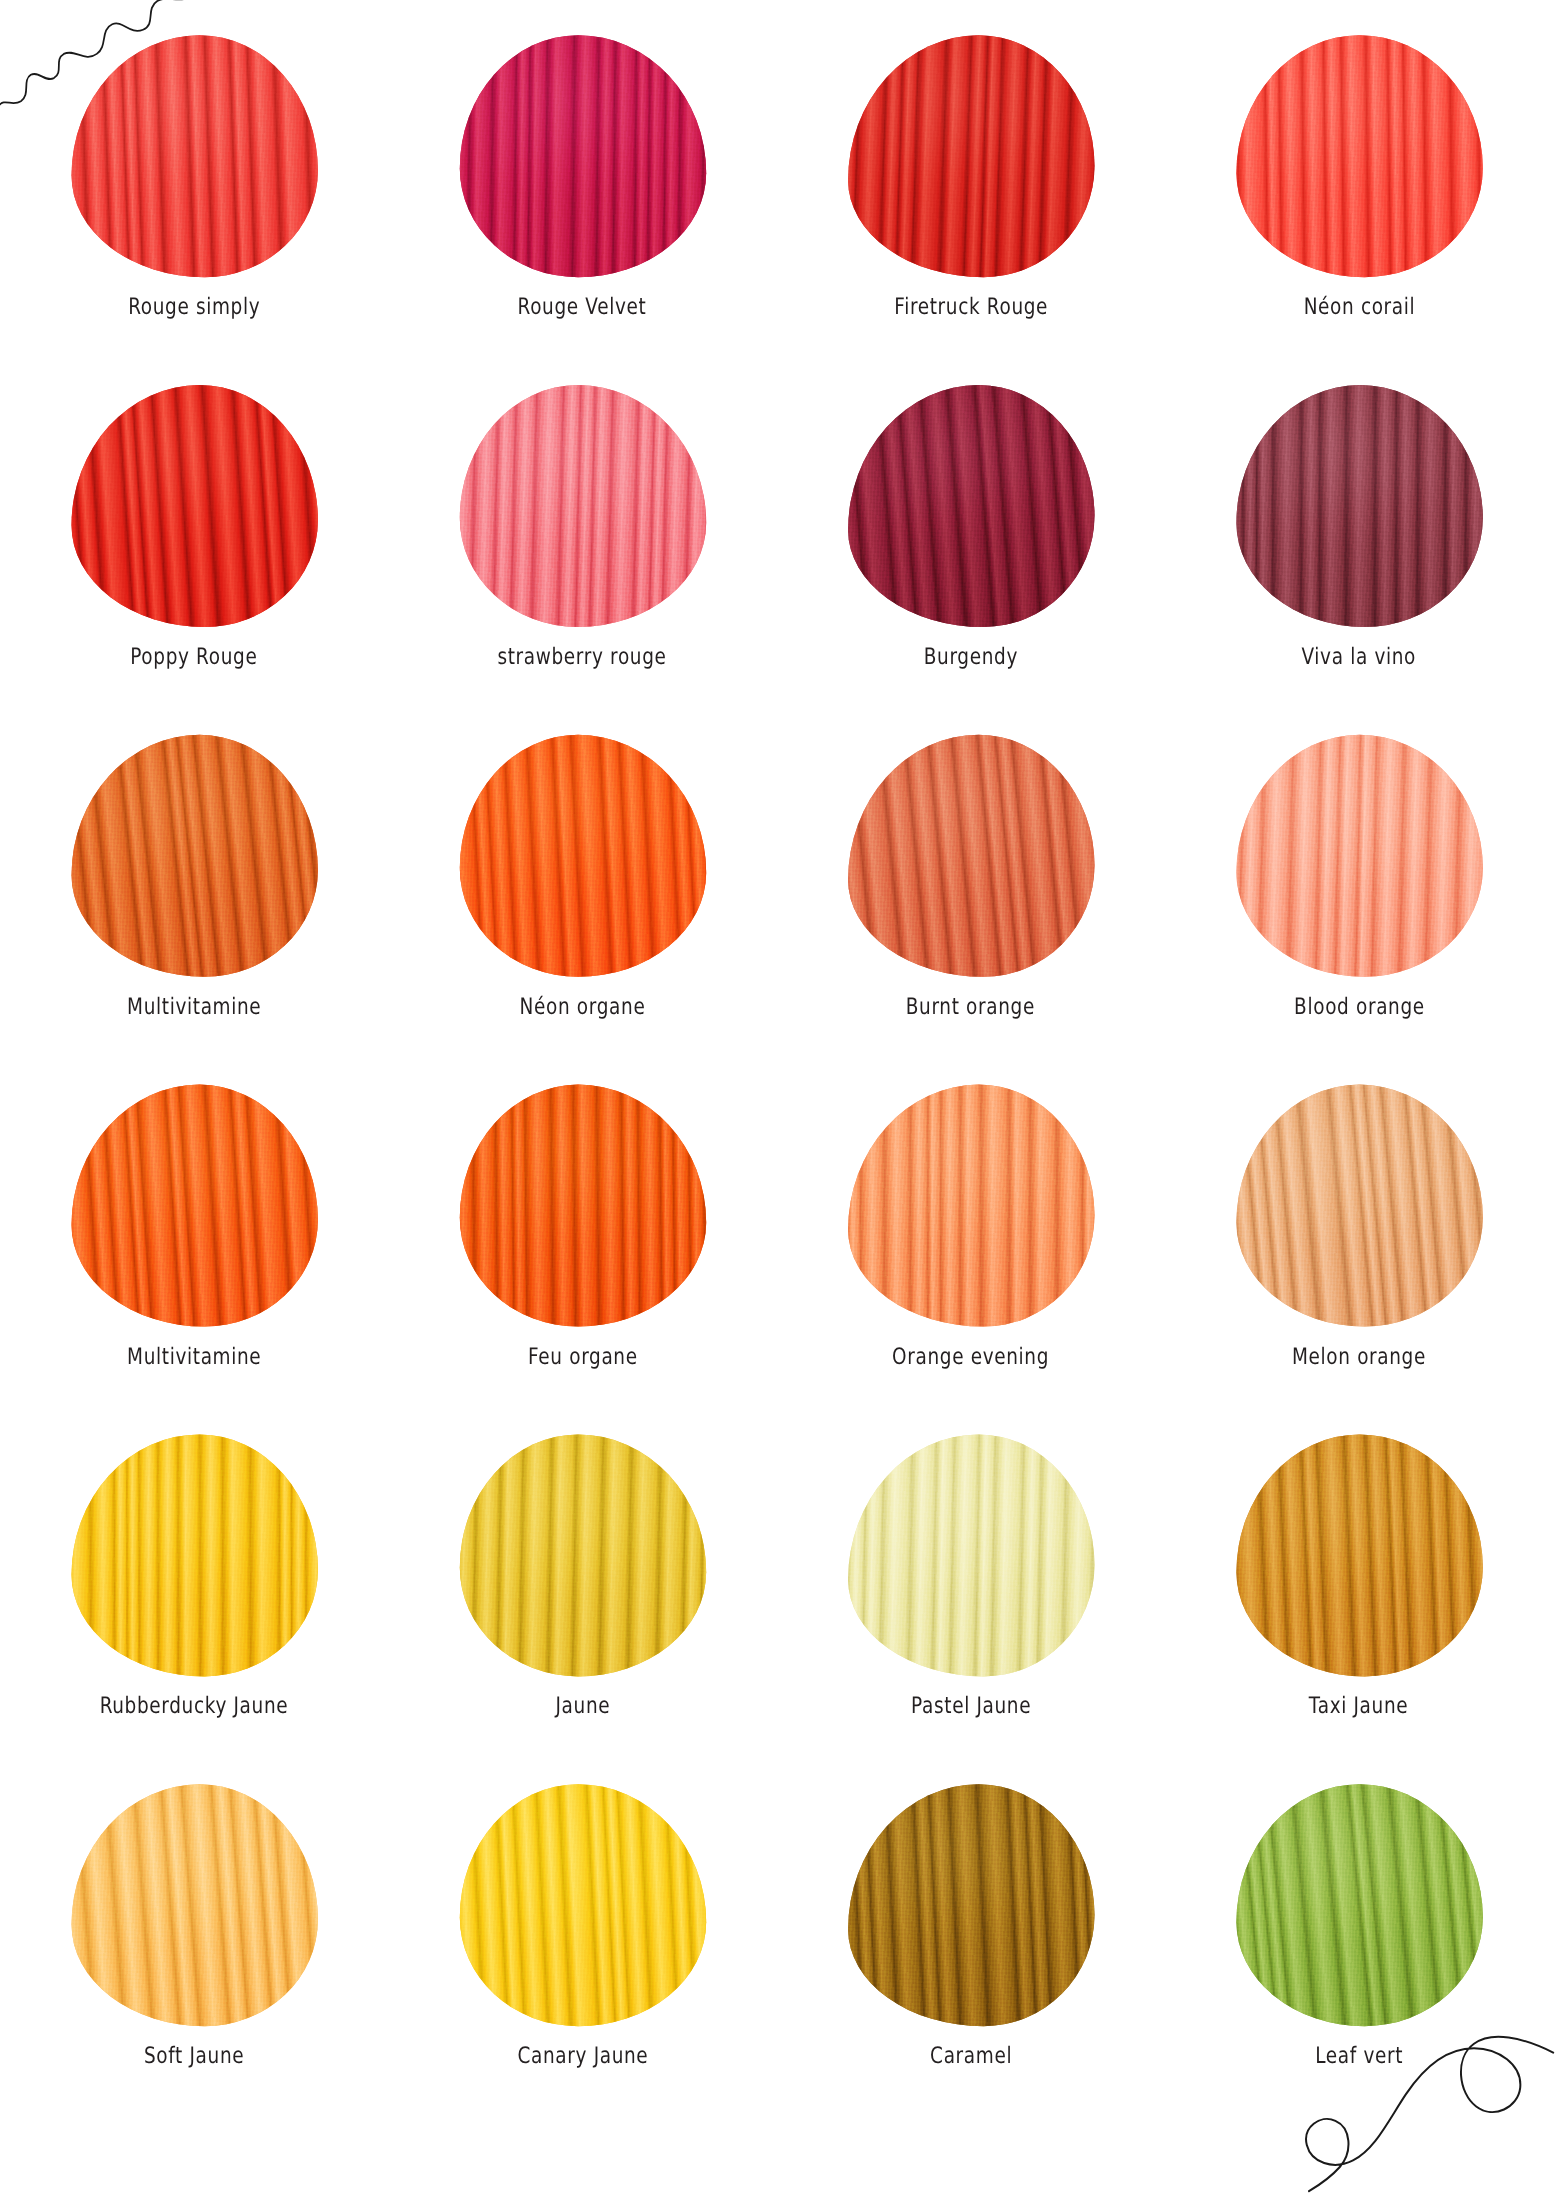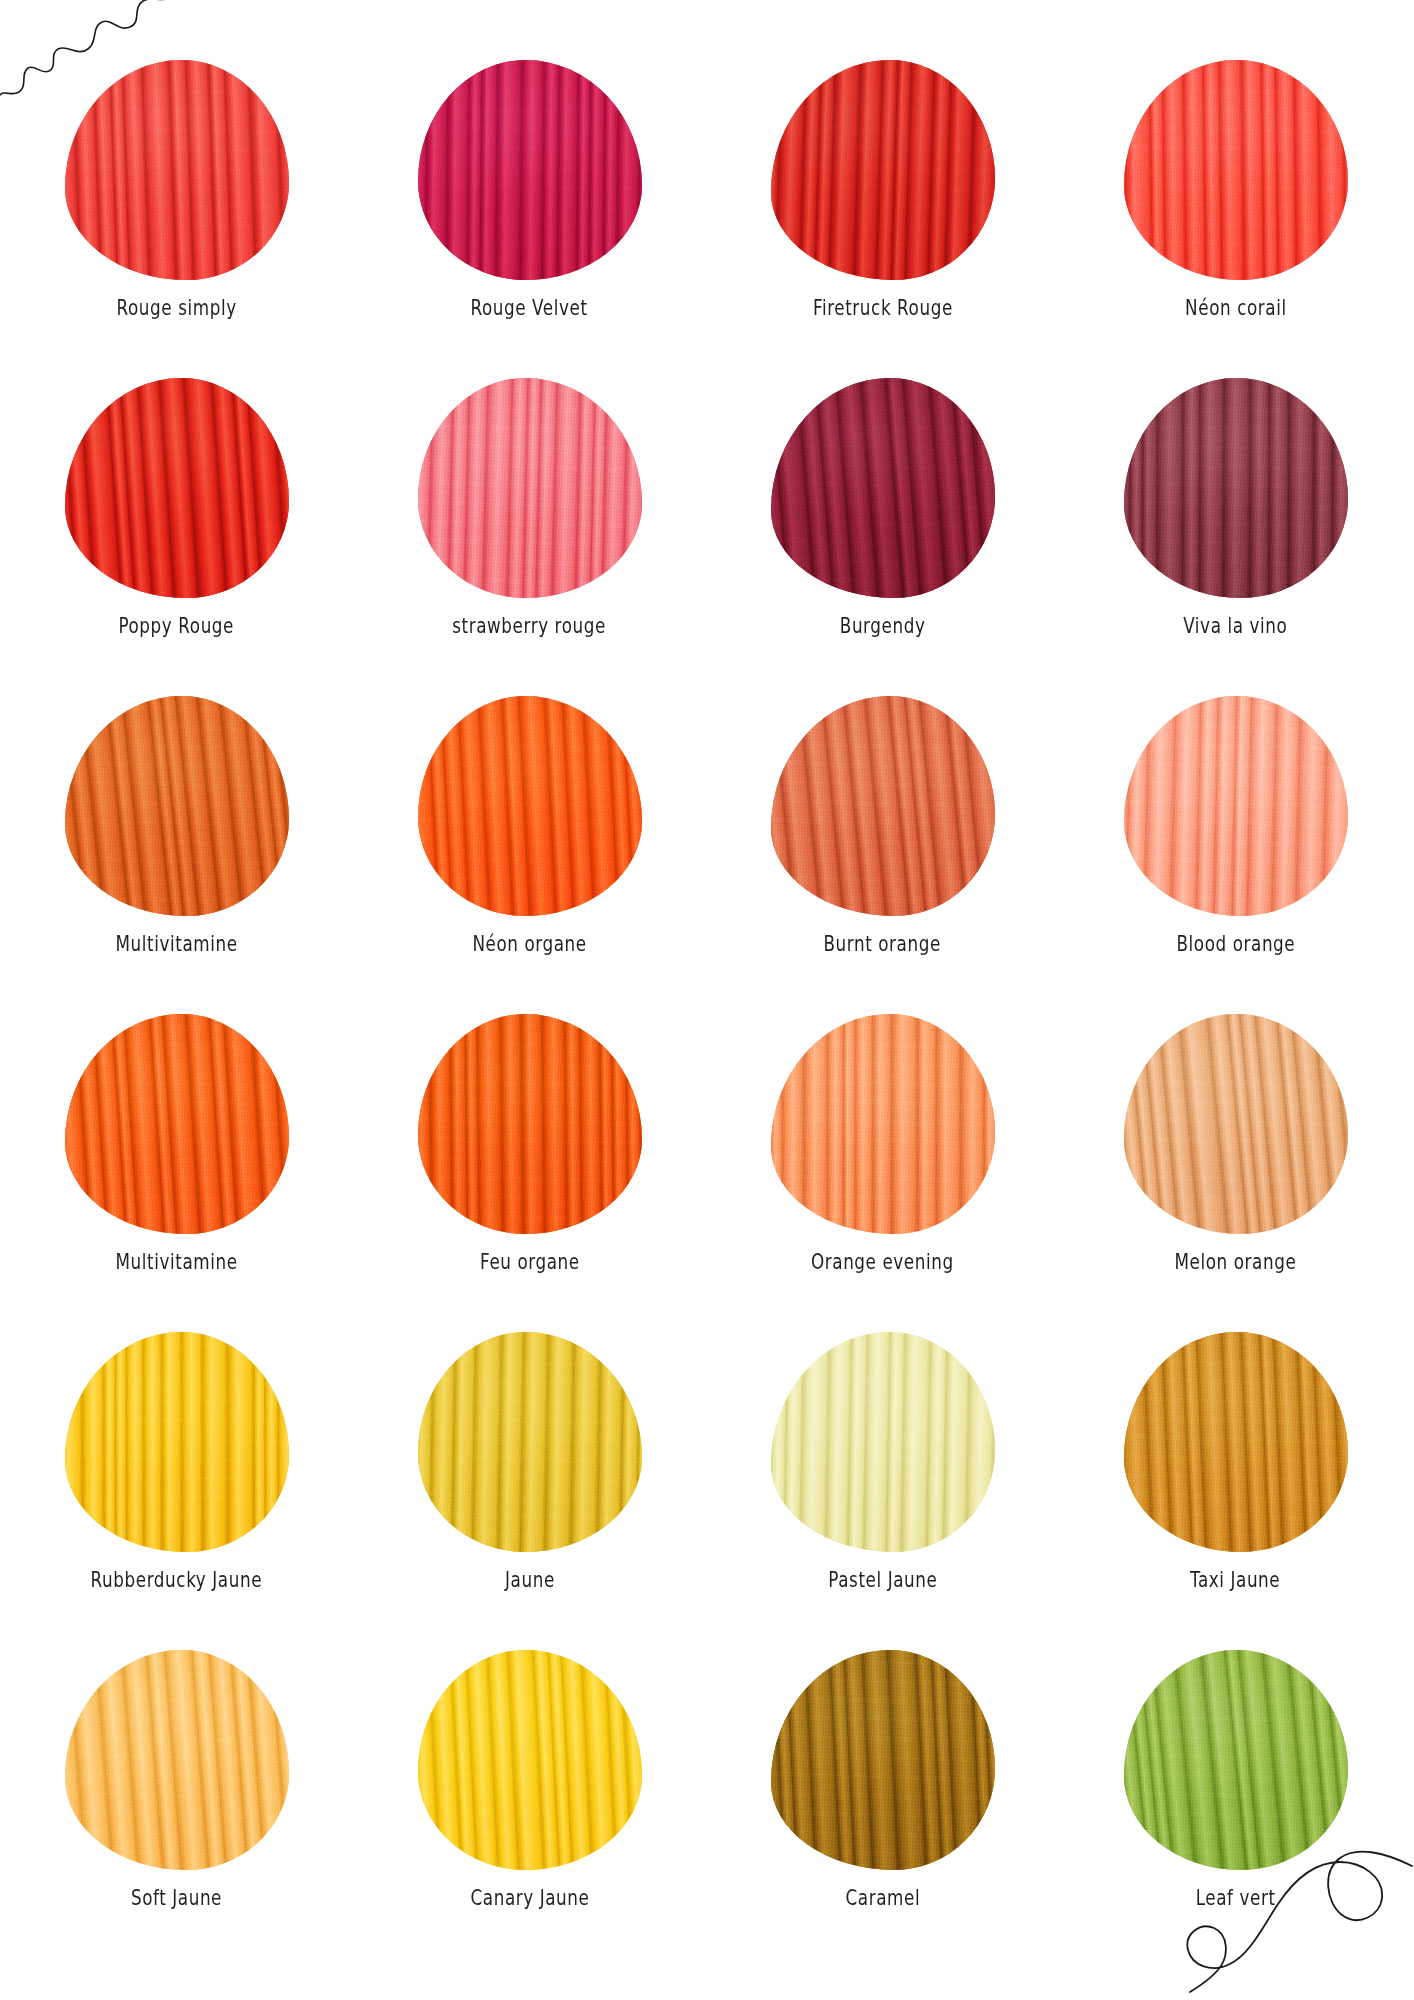--- a/index.html
+++ b/index.html
@@ -25,21 +25,21 @@
 
   
   .swatch-grid {
     position: absolute;
     left: 0;
     top: 0;
     width: 1414px;
     display: grid;
     grid-template-columns: repeat(4, 353px);
     grid-template-rows: repeat(6, 318px);
-    padding-top: 60px;
+    padding-top: 32px;
     box-sizing: border-box;
   }
 
   .swatch-cell {
     position: relative;
     display: flex;
     flex-direction: column;
     align-items: center;
     justify-content: flex-start;
   }

